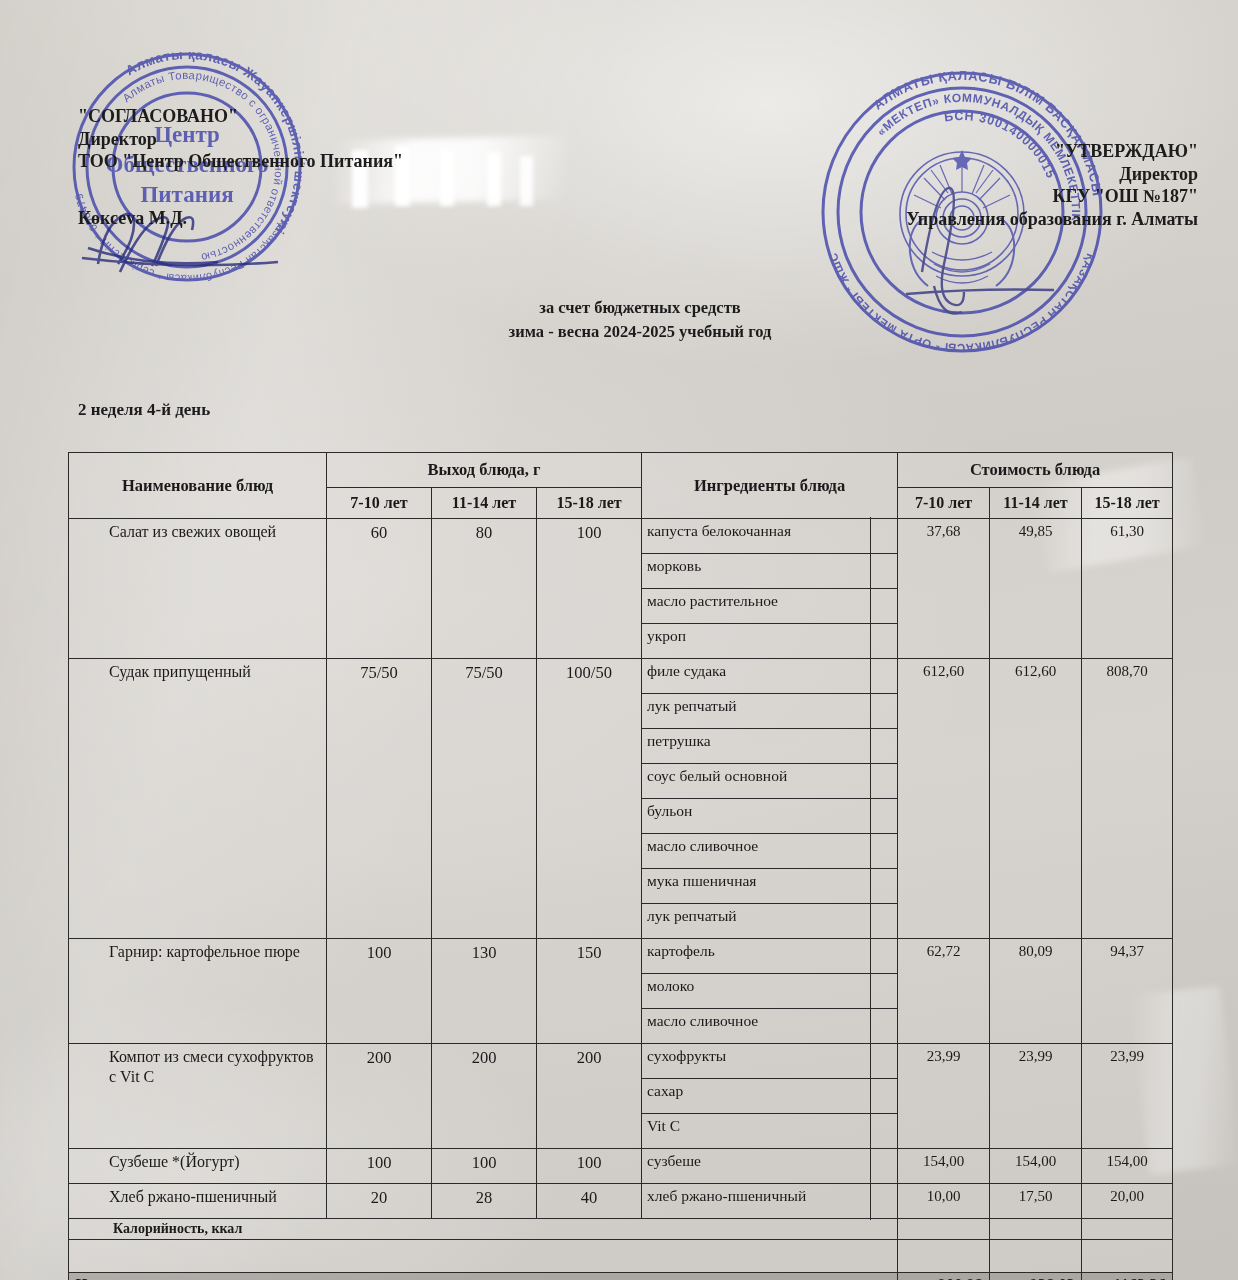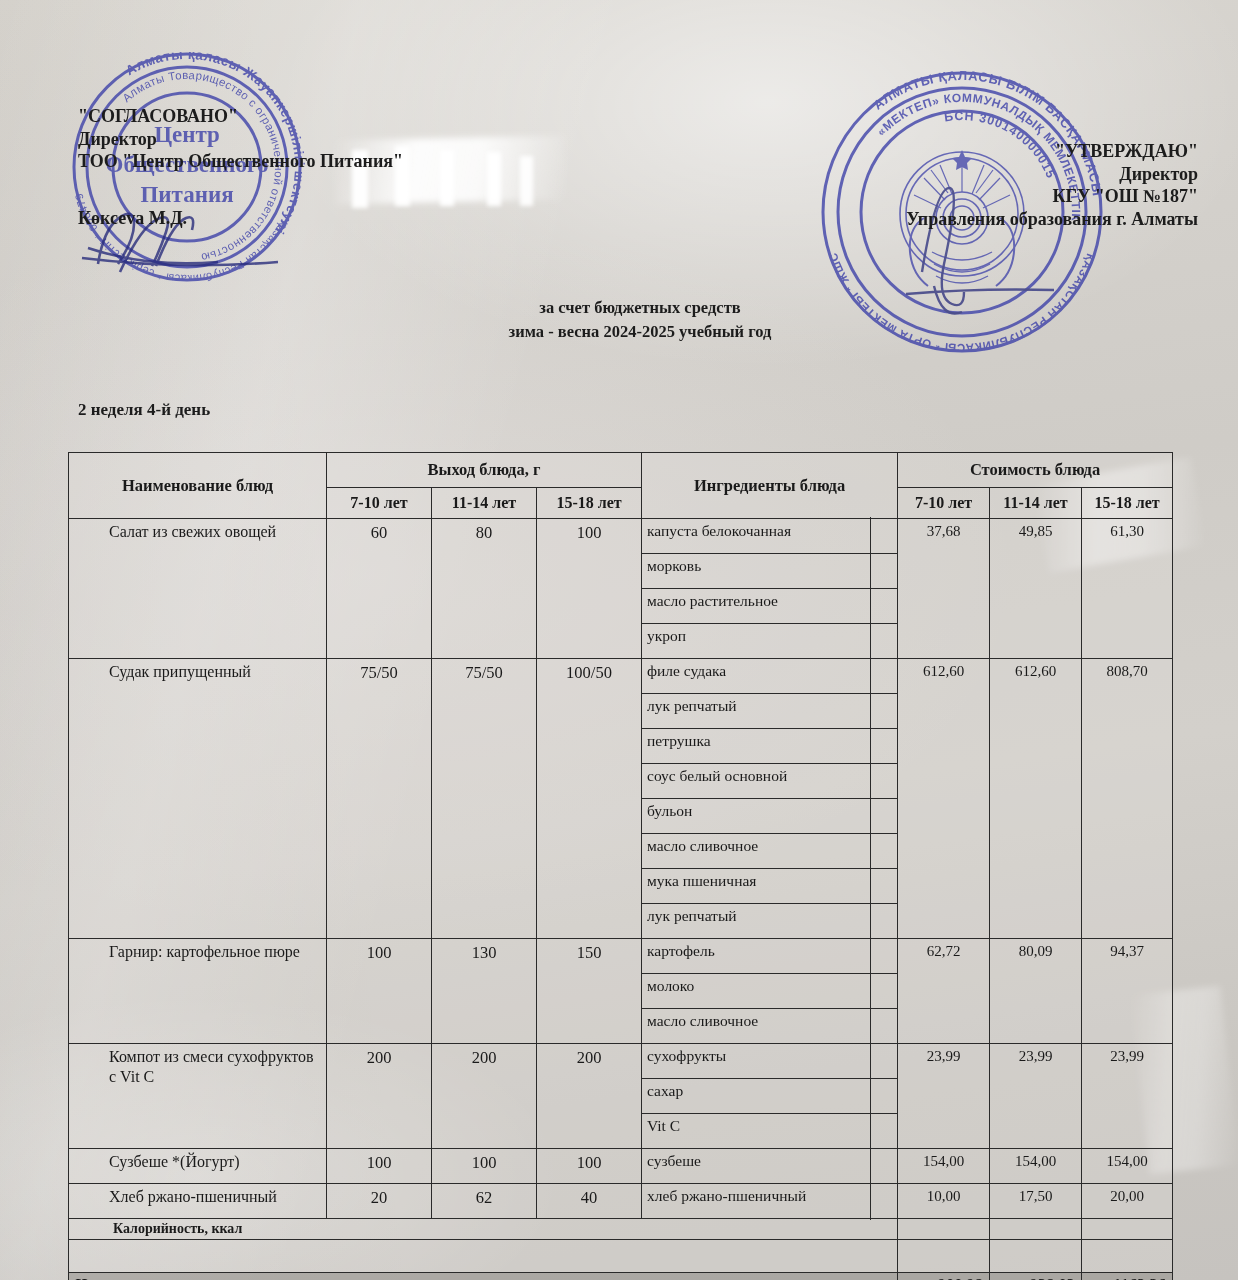--- a/index.html
+++ b/index.html
@@ -358,21 +358,21 @@
           <td class="num" rowspan="1">100</td>
           <td class="num" rowspan="1">100</td>
           <td class="ing">сузбеше</td>
           <td class="cost" rowspan="1">154,00</td>
           <td class="cost" rowspan="1">154,00</td>
           <td class="cost" rowspan="1">154,00</td>
         </tr>
         <tr>
           <td class="name" rowspan="1">Хлеб ржано-пшеничный</td>
           <td class="num" rowspan="1">20</td>
-          <td class="num" rowspan="1">62</td>
+          <td class="num" rowspan="1">28</td>
           <td class="num" rowspan="1">40</td>
           <td class="ing">хлеб ржано-пшеничный</td>
           <td class="cost" rowspan="1">10,00</td>
           <td class="cost" rowspan="1">17,50</td>
           <td class="cost" rowspan="1">20,00</td>
         </tr>
         <tr>
           <td class="kcal" colspan="5">Калорийность, ккал</td>
           <td></td>
           <td></td>

